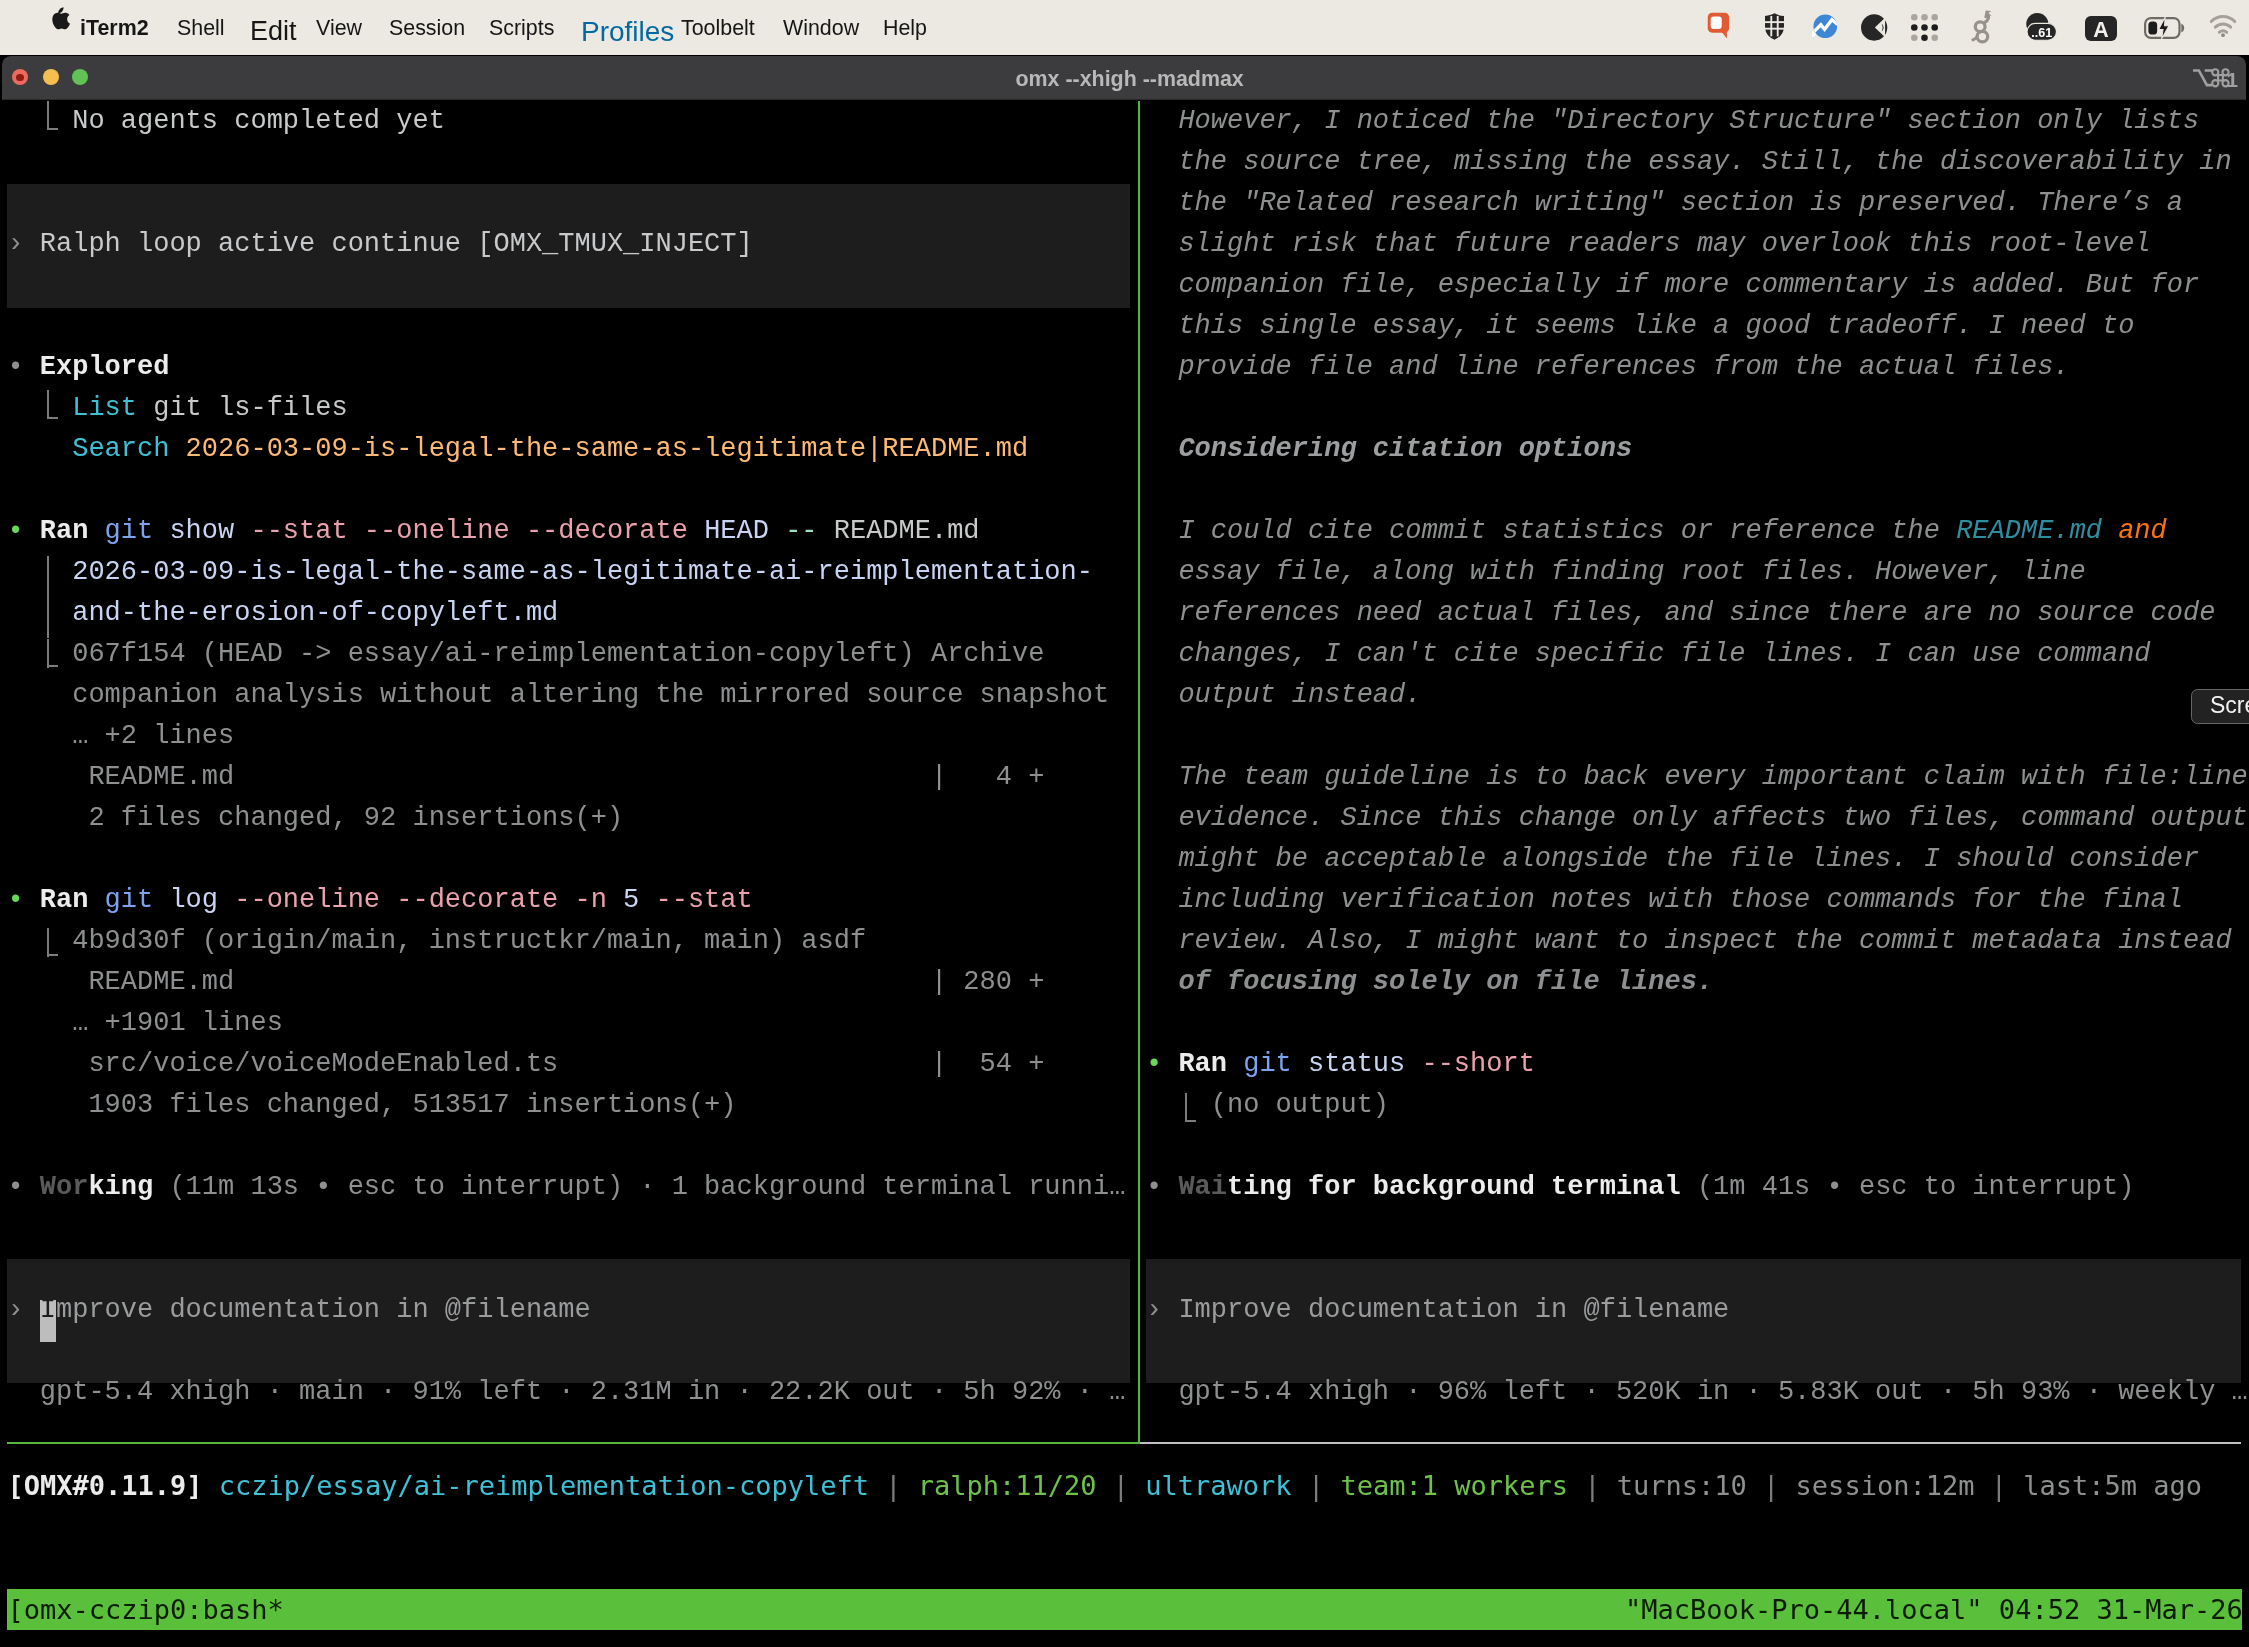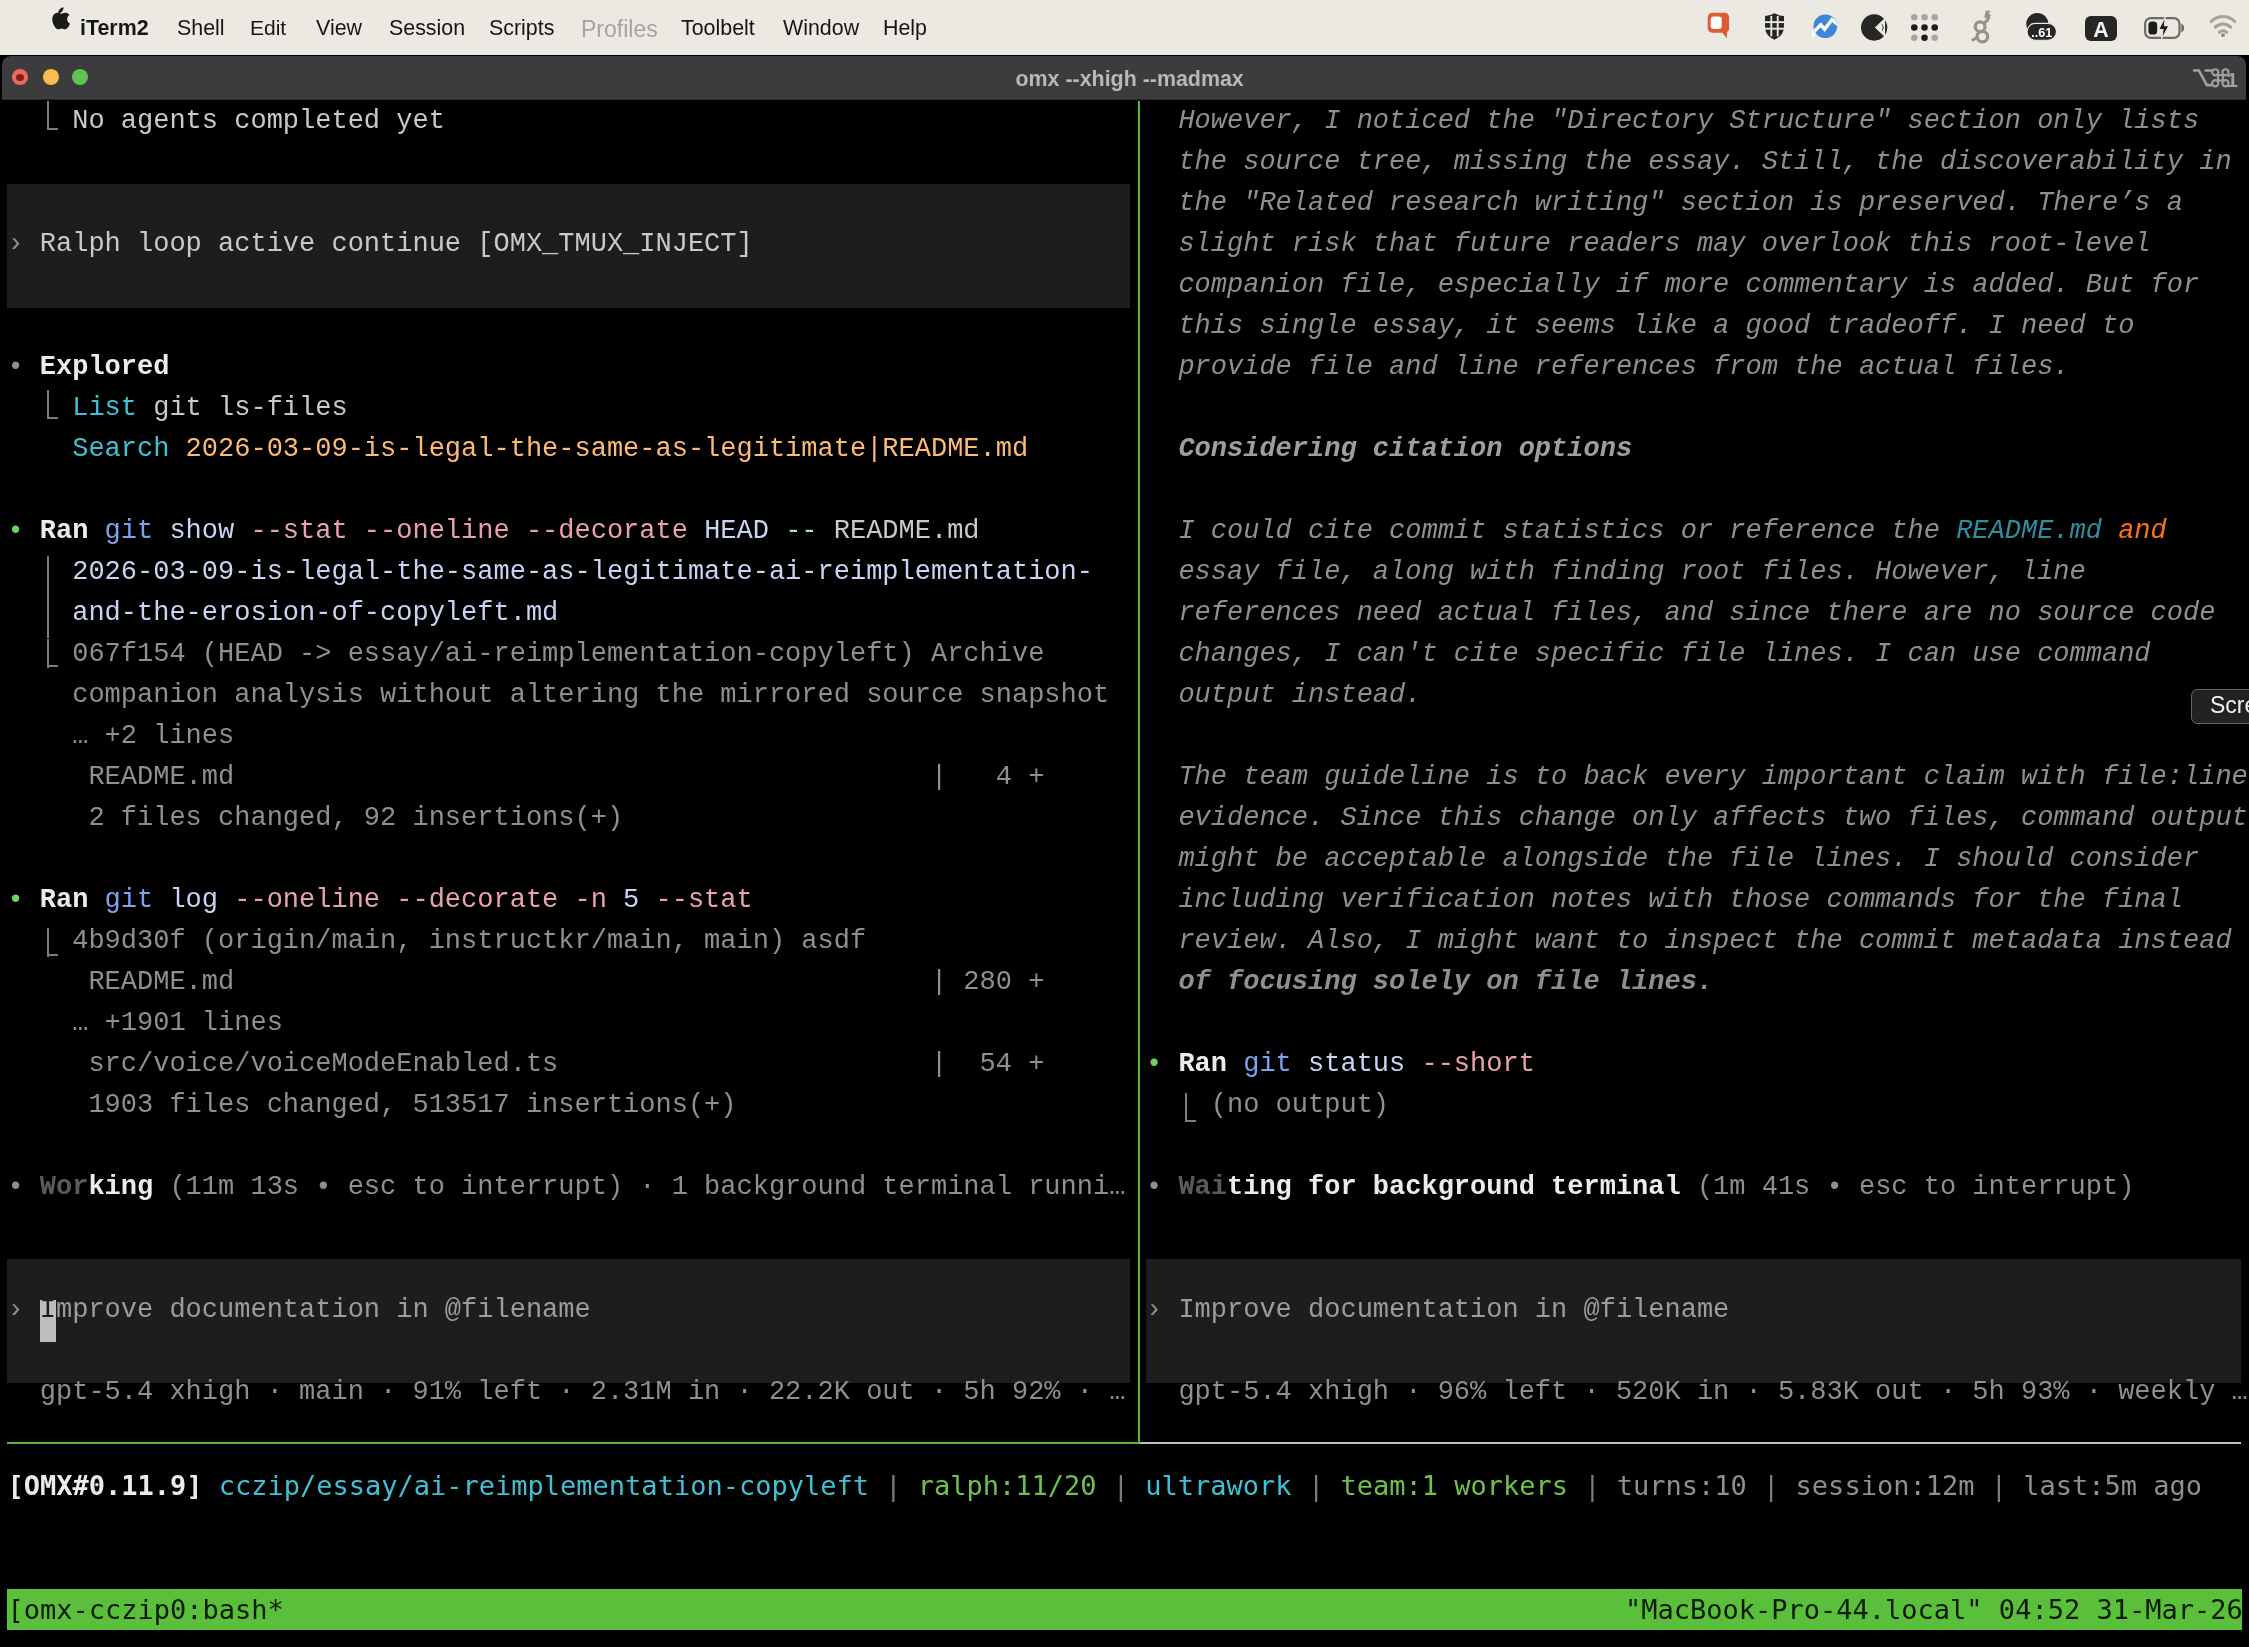--- a/index.html
+++ b/index.html
@@ -8,25 +8,25 @@
 .abs { position:absolute; }
 </style></head><body>
 
 <div class="abs" style="left:0;top:0;width:2250px;height:55px;background:#ece9e2;"></div>
 <svg class="abs" style="left:52px;top:7.4px;" width="18.5" height="23" viewBox="0 0 157 192">
  <path fill="#1a1a1a" d="M85.8 37.4c8-9.7 13.4-23 11.9-36.4-11.5.8-25.4 8.2-33.4 17.8-7.3 8.7-13.7 21.6-12 34.3 12.8 1 25.6-6.1 33.5-15.7z"></path>
  <path fill="#1a1a1a" d="M128.6 101.9c.2 27.7 24.3 36.9 24.6 37-.2.6-3.8 13.1-12.7 26-7.7 11.2-15.7 22.3-28.3 22.5-12.4.2-16.4-7.3-30.5-7.3-14.2 0-18.6 7.1-30.3 7.6-12.2.5-21.5-12.1-29.3-23.2C6.2 141.5-6 99.6 10.3 71.3c8.1-14.1 22.6-23 38.3-23.2 12-.2 23.2 8.1 30.5 8.1 7.3 0 21-10 35.4-8.5 6 .2 22.9 2.4 33.8 18.3-.9.5-20.1 11.8-19.7 35.9z"></path>
 </svg>
 <div class="abs" style="left:80px;top:16px;font-size:21.4px;font-weight:bold;color:#161616;">iTerm2</div>
 <div class="abs" style="left:177px;top:15.5px;font-size:21.4px;color:#161616;">Shell</div>
-<div class="abs" style="left:250px;top:15.5px;font-size:21px;color:#161616;">Edit</div>
+<div class="abs" style="left:250px;top:15.5px;font-size:27px;color:#161616;">Edit</div>
 <div class="abs" style="left:316px;top:15.5px;font-size:21.4px;color:#161616;">View</div>
 <div class="abs" style="left:389px;top:15.5px;font-size:21.4px;color:#161616;">Session</div>
 <div class="abs" style="left:489px;top:15.5px;font-size:21.4px;color:#161616;">Scripts</div>
-<div class="abs" style="left:581px;top:15.5px;font-size:23px;color:#a3a3a3;">Profiles</div>
+<div class="abs" style="left:581px;top:15.5px;font-size:28px;color:#0369a1;">Profiles</div>
 <div class="abs" style="left:681px;top:15.5px;font-size:21.4px;color:#161616;">Toolbelt</div>
 <div class="abs" style="left:783px;top:15.5px;font-size:21.4px;color:#161616;">Window</div>
 <div class="abs" style="left:883px;top:15.5px;font-size:21.4px;color:#161616;">Help</div>
 
 <svg class="abs" style="left:1707px;top:11.8px;" width="23.6" height="28" viewBox="0 0 32 38">
   <rect x="1" y="1" width="29" height="27" rx="6" fill="#e05b33"></rect>
   <rect x="5" y="6" width="15" height="17" rx="4" fill="#fff"></rect>
   <path d="M20 27 L27 27 L27 36 Z" fill="#e05b33"></path>
 </svg>
 <svg class="abs" style="left:1762px;top:12.5px;" width="25" height="27" viewBox="0 0 34 37">

